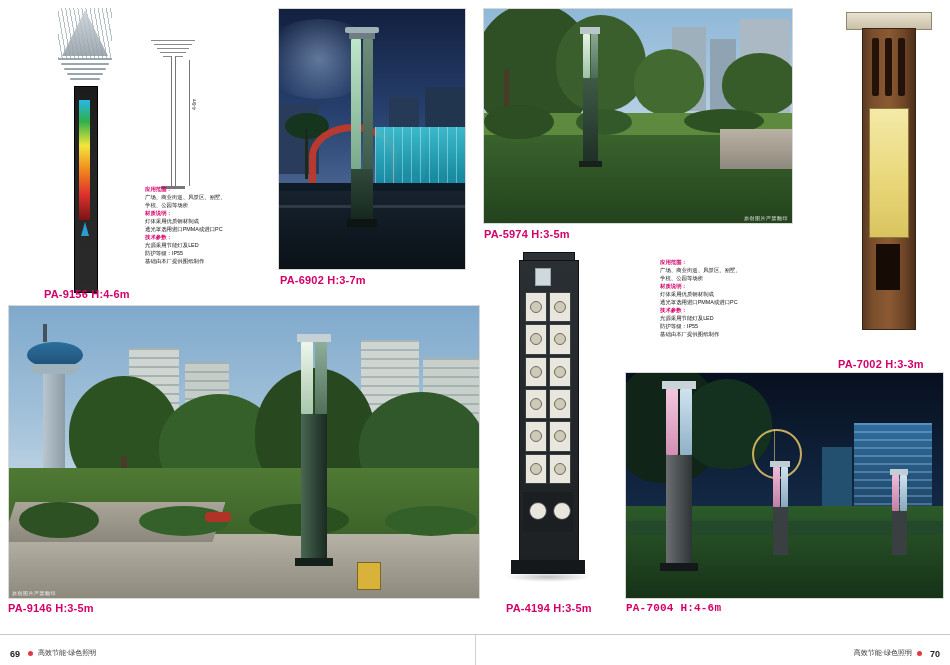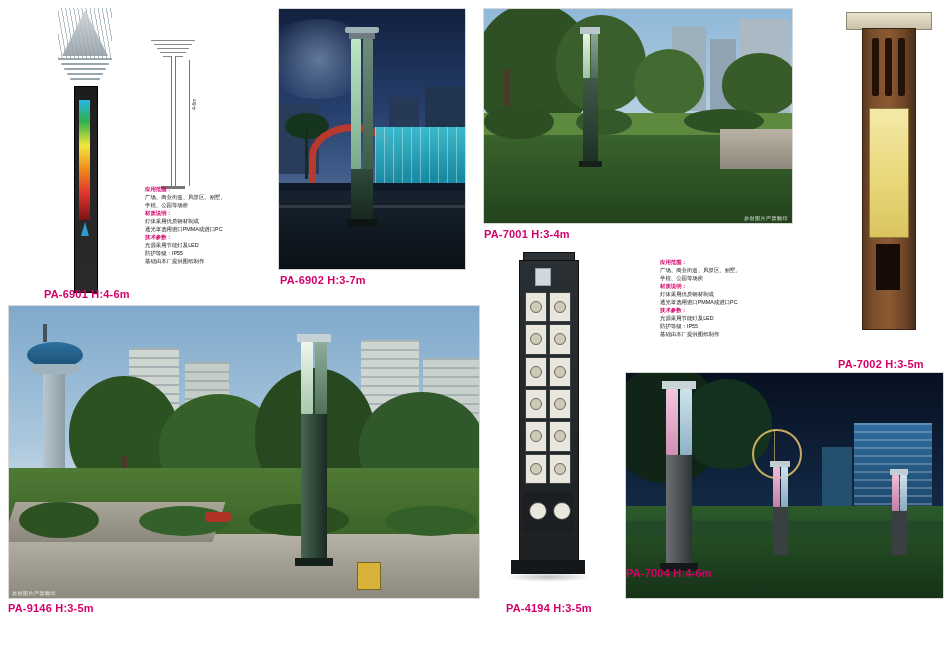--- a/index.html
+++ b/index.html
@@ -205,21 +205,21 @@
     <div>学校、公园等场所</div>
     <div class="red">材质说明：</div>
     <div>灯体采用优质钢材制成</div>
     <div>透光罩选用进口PMMA或进口PC</div>
     <div class="red">技术参数：</div>
     <div>光源采用节能灯及LED</div>
     <div>防护等级：IP55</div>
     <div>基础由本厂提供图纸制作</div>
   </div>
 
-  <div class="code abs" style="left:44px;top:288px;">PA-6901 H:4-6m</div>
+  <div class="code abs" style="left:44px;top:288px;">PA-9156 H:4-6m</div>
 
   <div class="photo sky-dusk" style="left:278px;top:8px;width:186px;height:260px;">
 
     <div class="blob" style="left:-20px;top:10px;width:120px;height:80px;background:radial-gradient(circle,#8fa8c9,rgba(40,60,100,0) 70%);opacity:.6;"></div>
 
     <div class="bld" style="left:0;top:95px;width:40px;height:70px;background:#2a3c5c;"></div>
     <div class="bld" style="left:110px;top:88px;width:30px;height:80px;background:#263a57;"></div>
     <div class="bld" style="left:146px;top:78px;width:40px;height:92px;background:#22354f;"></div>
 
     <div class="blob" style="left:6px;top:104px;width:44px;height:26px;background:#16351f;border-radius:50%;"></div>
@@ -264,32 +264,32 @@
 
     <div class="ground-path" style="left:236px;top:120px;width:72px;height:40px;"></div>
 
     <div style="position:absolute;left:96px;top:18px;width:20px;height:7px;background:#b9c6cc;"></div>
     <div class="col-lit" style="left:99px;top:25px;width:7px;height:44px;background:linear-gradient(180deg,#e7f3e2,#9ec2a6);"></div>
     <div class="col-lit" style="left:107px;top:25px;width:7px;height:44px;background:linear-gradient(180deg,#8aa894,#4d6b57);"></div>
     <div style="position:absolute;left:99px;top:69px;width:15px;height:86px;background:linear-gradient(180deg,#3f5a46,#1e2f25);"></div>
     <div style="position:absolute;left:95px;top:152px;width:23px;height:6px;background:#16211b;"></div>
     <div class="wm r">原创图片严禁翻印</div>
   </div>
-  <div class="code abs" style="left:484px;top:228px;">PA-7001 H:3-4m</div>
+  <div class="code abs" style="left:484px;top:228px;">PA-5974 H:3-5m</div>
 
   <div class="f7002">
     <div class="cap"></div>
     <div class="body"></div>
     <div class="slot" style="left:32px;top:30px;height:58px;"></div>
     <div class="slot" style="left:45px;top:30px;height:58px;"></div>
     <div class="slot" style="left:58px;top:30px;height:58px;"></div>
     <div class="panel"></div>
     <div class="gap" style="top:236px;"></div>
   </div>
-  <div class="code abs" style="left:838px;top:358px;">PA-7002 H:3-5m</div>
+  <div class="code abs" style="left:838px;top:358px;">PA-7002 H:3-3m</div>
 
   <div class="spec" style="left:660px;top:258px;">
     <div class="red">应用范围：</div>
     <div>广场、商业街道、风景区、别墅、</div>
     <div>学校、公园等场所</div>
     <div class="red">材质说明：</div>
     <div>灯体采用优质钢材制成</div>
     <div>透光罩选用进口PMMA或进口PC</div>
     <div class="red">技术参数：</div>
     <div>光源采用节能灯及LED</div>
@@ -420,16 +420,26 @@
     <div style="position:absolute;left:144px;top:88px;width:20px;height:6px;background:#c2ced3;"></div>
     <div class="col-lit" style="left:147px;top:94px;width:7px;height:40px;background:linear-gradient(180deg,#f0bcd6,#c27fa6);"></div>
     <div class="col-lit" style="left:155px;top:94px;width:7px;height:40px;background:linear-gradient(180deg,#cfe3ef,#88a8bd);"></div>
     <div style="position:absolute;left:147px;top:134px;width:15px;height:48px;background:#3a3f41;"></div>
 
     <div style="position:absolute;left:264px;top:96px;width:18px;height:6px;background:#c2ced3;"></div>
     <div class="col-lit" style="left:266px;top:102px;width:7px;height:36px;background:linear-gradient(180deg,#f0bcd6,#c27fa6);"></div>
     <div class="col-lit" style="left:274px;top:102px;width:7px;height:36px;background:linear-gradient(180deg,#cfe3ef,#88a8bd);"></div>
     <div style="position:absolute;left:266px;top:138px;width:15px;height:44px;background:#3a3f41;"></div>
   </div>
-  <div class="code abs" style="left:626px;top:567px;">PA-7004 H:4-6m</div>
-
+  <div class="code abs" style="left:626px;top:602px;font-family:Liberation Mono, monospace;">PA-7004 H:4-6m</div>
+
+  <div class="footer">
+    <div class="spine" style="left:475px;"></div>
+    <div class="folio" style="left:10px;">69</div>
+    <div class="foot-dot" style="left:28px;background:#e03a3e;"></div>
+    <div class="foot-cn" style="left:38px;">高效节能·绿色照明</div>
+
+    <div class="foot-cn" style="right:38px;">高效节能·绿色照明</div>
+    <div class="foot-dot" style="right:28px;background:#e03a3e;"></div>
+    <div class="folio" style="right:10px;">70</div>
+  </div>
 
 </div>
 
 </body></html>

